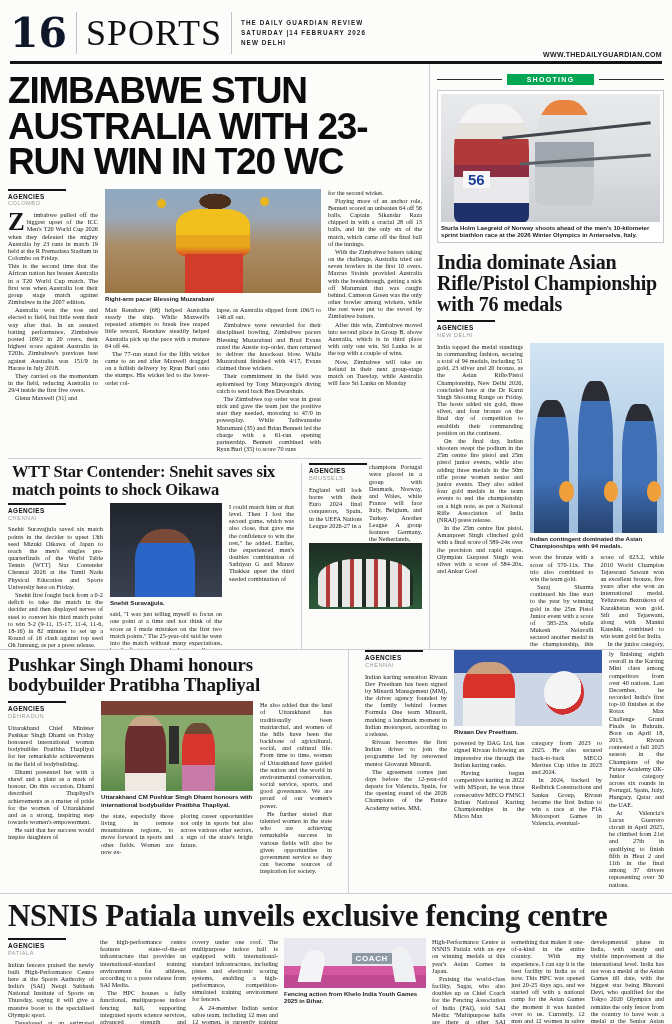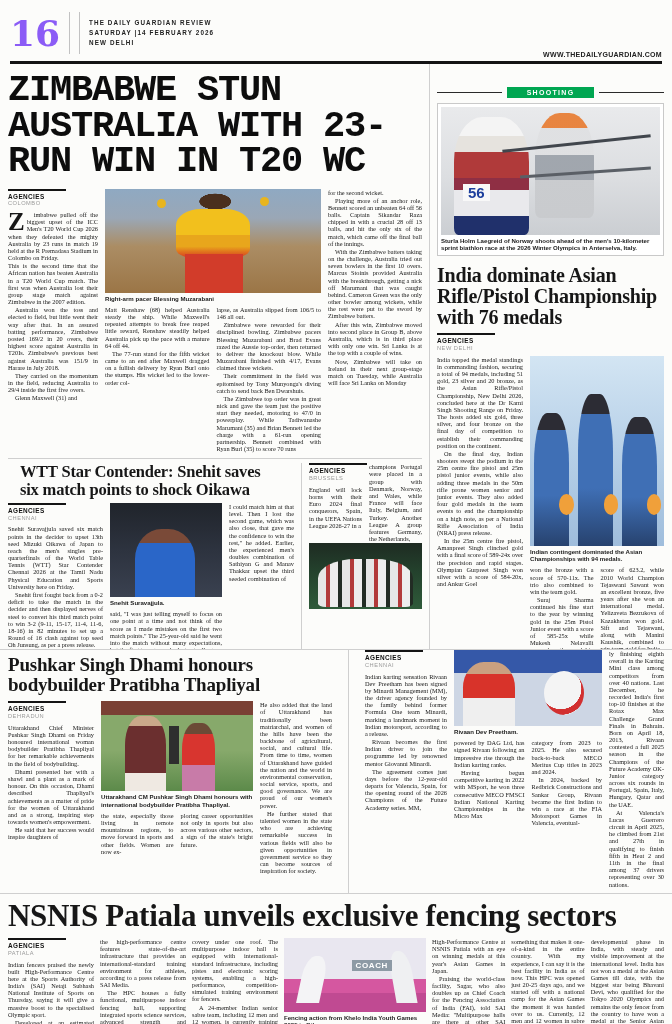--- a/index.html
+++ b/index.html
@@ -1,20 +1,20 @@
 <!DOCTYPE html>
 <html><head>
 <meta charset="utf-8">
 <style>
   html,body{margin:0;padding:0;background:#888;}
   .page{width:672px;height:1024px;background:#fcfcfa;margin:0 auto;position:relative;
         font-family:"Liberation Serif",serif;color:#171717;overflow:hidden;}
   
   .hdr{height:50px;margin:8px 10px 0;display:flex;align-items:center;gap:9px;}
-  .pageno{font-size:36px;font-weight:700;color:#8b5cf6;line-height:1;font-family:"DejaVu Serif",serif;}
+  .pageno{font-size:41px;font-weight:700;color:#0f172a;line-height:1;font-family:"DejaVu Serif",serif;}
   .hvline{width:1px;height:42px;background:#c2c2c2;}
   .section-name{font-size:36px;line-height:1;letter-spacing:1px;color:#111;}
   .hdr-info{font-family:"Liberation Sans",sans-serif;font-size:6.3px;font-weight:700;
             letter-spacing:1.1px;color:#222;line-height:1.55;}
   .hdr-web{margin-left:auto;align-self:flex-end;font-family:"Liberation Sans",sans-serif;
            font-size:7px;font-weight:700;color:#222;letter-spacing:.3px;}
   .hdr-rule{height:3px;background:#141414;margin:3px 10px 0;}
   
   .byline{border-top:2px solid #141414;width:58px;padding-top:2px;margin:0 0 4px;
           font-family:"Liberation Sans",sans-serif;line-height:1.2;}
@@ -25,39 +25,39 @@
   .caption{font-family:"Liberation Sans",sans-serif;font-size:6.1px;font-weight:700;
            color:#222;line-height:1.2;margin:2px 0 4px;}
   .photo{position:relative;overflow:hidden;}
   .shape{position:absolute;}
   .subcols{display:flex;gap:7px;}
   .subcols>div{flex:1;min-width:0;}
   .vrule{width:1px;background:#cfcfcf;}
   
   .bandA{display:flex;height:585px;padding:0 8px;gap:7px;}
   .bandA-left{width:414px;display:flex;flex-direction:column;overflow:hidden;}
-  .bandA-right{flex:1;display:flex;flex-direction:column;padding-top:23px;overflow:hidden;}
-  .cricket-h{font-family:Liberation Mono, monospace;font-weight:900;font-size:37px;
+  .bandA-right{flex:1;display:flex;flex-direction:column;padding-top:10px;overflow:hidden;}
+  .cricket-h{font-family:Liberation Sans, sans-serif;font-weight:900;font-size:37px;
              line-height:.96;letter-spacing:-1.2px;margin:9px 0 9px;color:#0d0d0d;}
   .art-body{display:flex;gap:7px;}
   .ck-c1{width:90px;flex:none;}
   .ck-mid{width:216px;flex:none;}
   .ck-c4{flex:1;min-width:0;}
   .ph-cricket{height:104px;background:
       radial-gradient(ellipse 26px 13px at 51% 12%,#4a2f1d 0 60%,rgba(0,0,0,0) 62%),
       linear-gradient(180deg,#8fa9c2 0%,#9aa7b6 28%,#ab8d64 55%,#9b7546 100%);}
   .ck-jersey{left:33%;top:20%;width:34%;height:46%;border-radius:34% 34% 18% 18%;
       background:linear-gradient(180deg,#f2c01d 0 55%,#e8a61c 55% 78%,#d8431f 100%);}
   .ck-trousers{left:37%;top:63%;width:27%;height:37%;background:#d23c2a;}
   .ck-fist{width:9px;height:9px;border-radius:50%;background:#e8b51e;}
   
   .row2{display:flex;gap:7px;border-top:1px solid #cfcfcf;margin-top:5px;padding-top:4px;
         flex:1;overflow:hidden;}
   .wtt{width:286px;flex:none;overflow:hidden;}
-  .wtt-h{font-size:16.5px;font-weight:600;line-height:1.05;margin:0 12px 5px;letter-spacing:-.2px;}
+  .wtt-h{font-size:16.5px;font-weight:600;line-height:1.05;margin:0 4px 5px;letter-spacing:-.2px;}
   .wtt-c1{width:95px;flex:none;}
   .wtt-mid{width:112px;flex:none;}
   .wtt-c3{flex:1;min-width:0;}
   .ph-snehit{height:94px;background:linear-gradient(180deg,#20242b 0%,#2d333f 50%,#3a4150 100%);}
   .sn-jersey{left:22%;top:28%;width:54%;height:72%;border-radius:44% 44% 0 0;
       background:linear-gradient(180deg,#7a4a38 0 20%,#2a66c8 20% 100%);}
   .uefa{flex:1;min-width:0;overflow:hidden;}
   .uefa-h{font-size:12.5px;font-weight:600;line-height:1.08;margin:0 0 4px;}
   .ph-england{height:66px;background:linear-gradient(180deg,#1e2b22 0%,#23402c 40%,#2f5b3a 100%);}
   .en-huddle{left:8%;top:24%;width:84%;height:72%;border-radius:40% 40% 8% 8%;
@@ -106,35 +106,36 @@
       background:linear-gradient(180deg,#caa080 0 18%,#d8332a 18% 56%,#efefef 56% 100%);}
   .rv-helmet{right:12%;top:28%;width:27%;height:58%;border-radius:50%;
       background:radial-gradient(circle at 42% 40%,#f4f4f4 0 58%,#d23030 59% 74%,#e8e8e8 75%);}
   
   .bandC{height:143px;padding:0 8px;border-top:1px solid #cfcfcf;overflow:hidden;}
   .nsnis-h{font-size:31px;font-weight:600;line-height:1;margin:6px 0 7px;letter-spacing:-.3px;}
   .nsnis-body{display:flex;gap:6px;}
   .ns-c{width:86px;flex:none;}
   .ns-cn{flex:1;min-width:0;}
   .ns-mid{width:142px;flex:none;}
-  .ph-fencing{height:74px;background:linear-gradient(180deg,#e9e7f0 0 55%,#d557a0 55% 74%,#c04a92 74% 100%);}
+  .ph-fencing{height:50px;background:linear-gradient(180deg,#e9e7f0 0 55%,#d557a0 55% 74%,#c04a92 74% 100%);}
   .fc-f1{left:12%;top:24%;width:16%;height:64%;border-radius:44% 44% 0 0;background:#f4f4f6;transform:skewX(-12deg);}
   .fc-f2{right:9%;top:18%;width:15%;height:70%;border-radius:44% 44% 0 0;background:#eff0f2;transform:skewX(10deg);}
   .fc-board{right:24%;top:30%;background:#8d9aa5;color:#fff;font-family:"Liberation Sans",sans-serif;
       font-weight:700;font-size:8px;letter-spacing:.6px;padding:1px 4px;}
   .dropcap{float:left;font-size:25px;line-height:20px;font-weight:700;padding:1px 2px 0 0;}
 </style>
 </head>
 <body>
 
 <div class="page">
 
   <div class="hdr">
     <div class="pageno">16</div>
     <div class="hvline"></div>
+    <div class="section-name">SPORTS</div>
     <div class="hvline"></div>
     <div class="hdr-info">
       <div>THE DAILY GUARDIAN REVIEW</div>
       <div>SATURDAY |14 FEBRUARY 2026</div>
       <div>NEW DELHI</div>
     </div>
     <div class="hdr-web">WWW.THEDAILYGUARDIAN.COM</div>
   </div>
   <div class="hdr-rule"></div>
 
@@ -370,21 +371,21 @@
         </div>
         <div class="rv-c4">
             <p class="para">ly finishing eighth overall in the Karting Mini class among competitors from over 40 nations. Last December, he recorded India's first top-10 finishes at the Rotax Max Challenge Grand Finals in Bahrain. Born on April 18, 2013, Rivaan contested a full 2025 season in the Champions of the Future Academy OK-Junior category across six rounds in Portugal, Spain, Italy, Hungary, Qatar and the UAE.</p>
             <p class="para">At Valencia's Lucas Guerrero circuit in April 2025, he climbed from 21st and 27th in qualifying to finish fifth in Heat 2 and 11th in the final among 37 drivers representing over 30 nations.</p>
           </div>
       </div>
     </div>
   </div>
 
   <div class="bandC">
-    <h1 class="nsnis-h">NSNIS Patiala unveils exclusive fencing sectors</h1>
+    <h1 class="nsnis-h">NSNIS Patiala unveils exclusive fencing centre</h1>
     <div class="nsnis-body">
       <div class="ns-c">
         <div class="byline">
           <div class="ag">AGENCIES</div>
           <div class="loc">PATIALA</div>
         </div>
         <div>
             <p class="para">Indian fencers praised the newly built High-Performance Centre here at the Sports Authority of India's (SAI) Netaji Subhash National Institute of Sports on Thursday, saying it will give a massive boost to the specialised Olympic sport.</p>
             <p class="para">Developed at an estimated total cost of Rs 22.85 crore,</p>
           </div>

